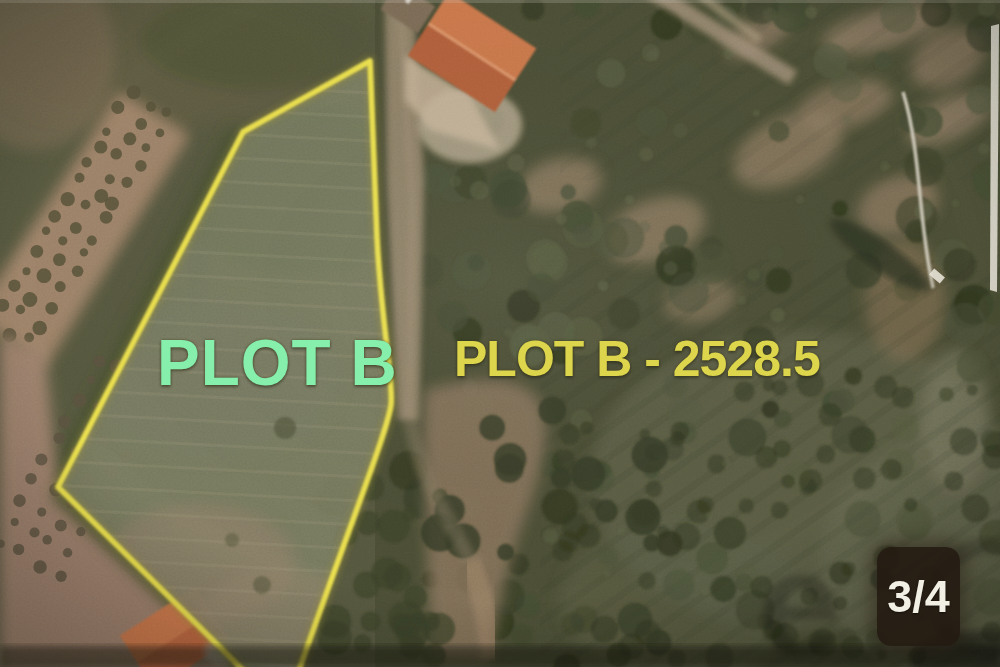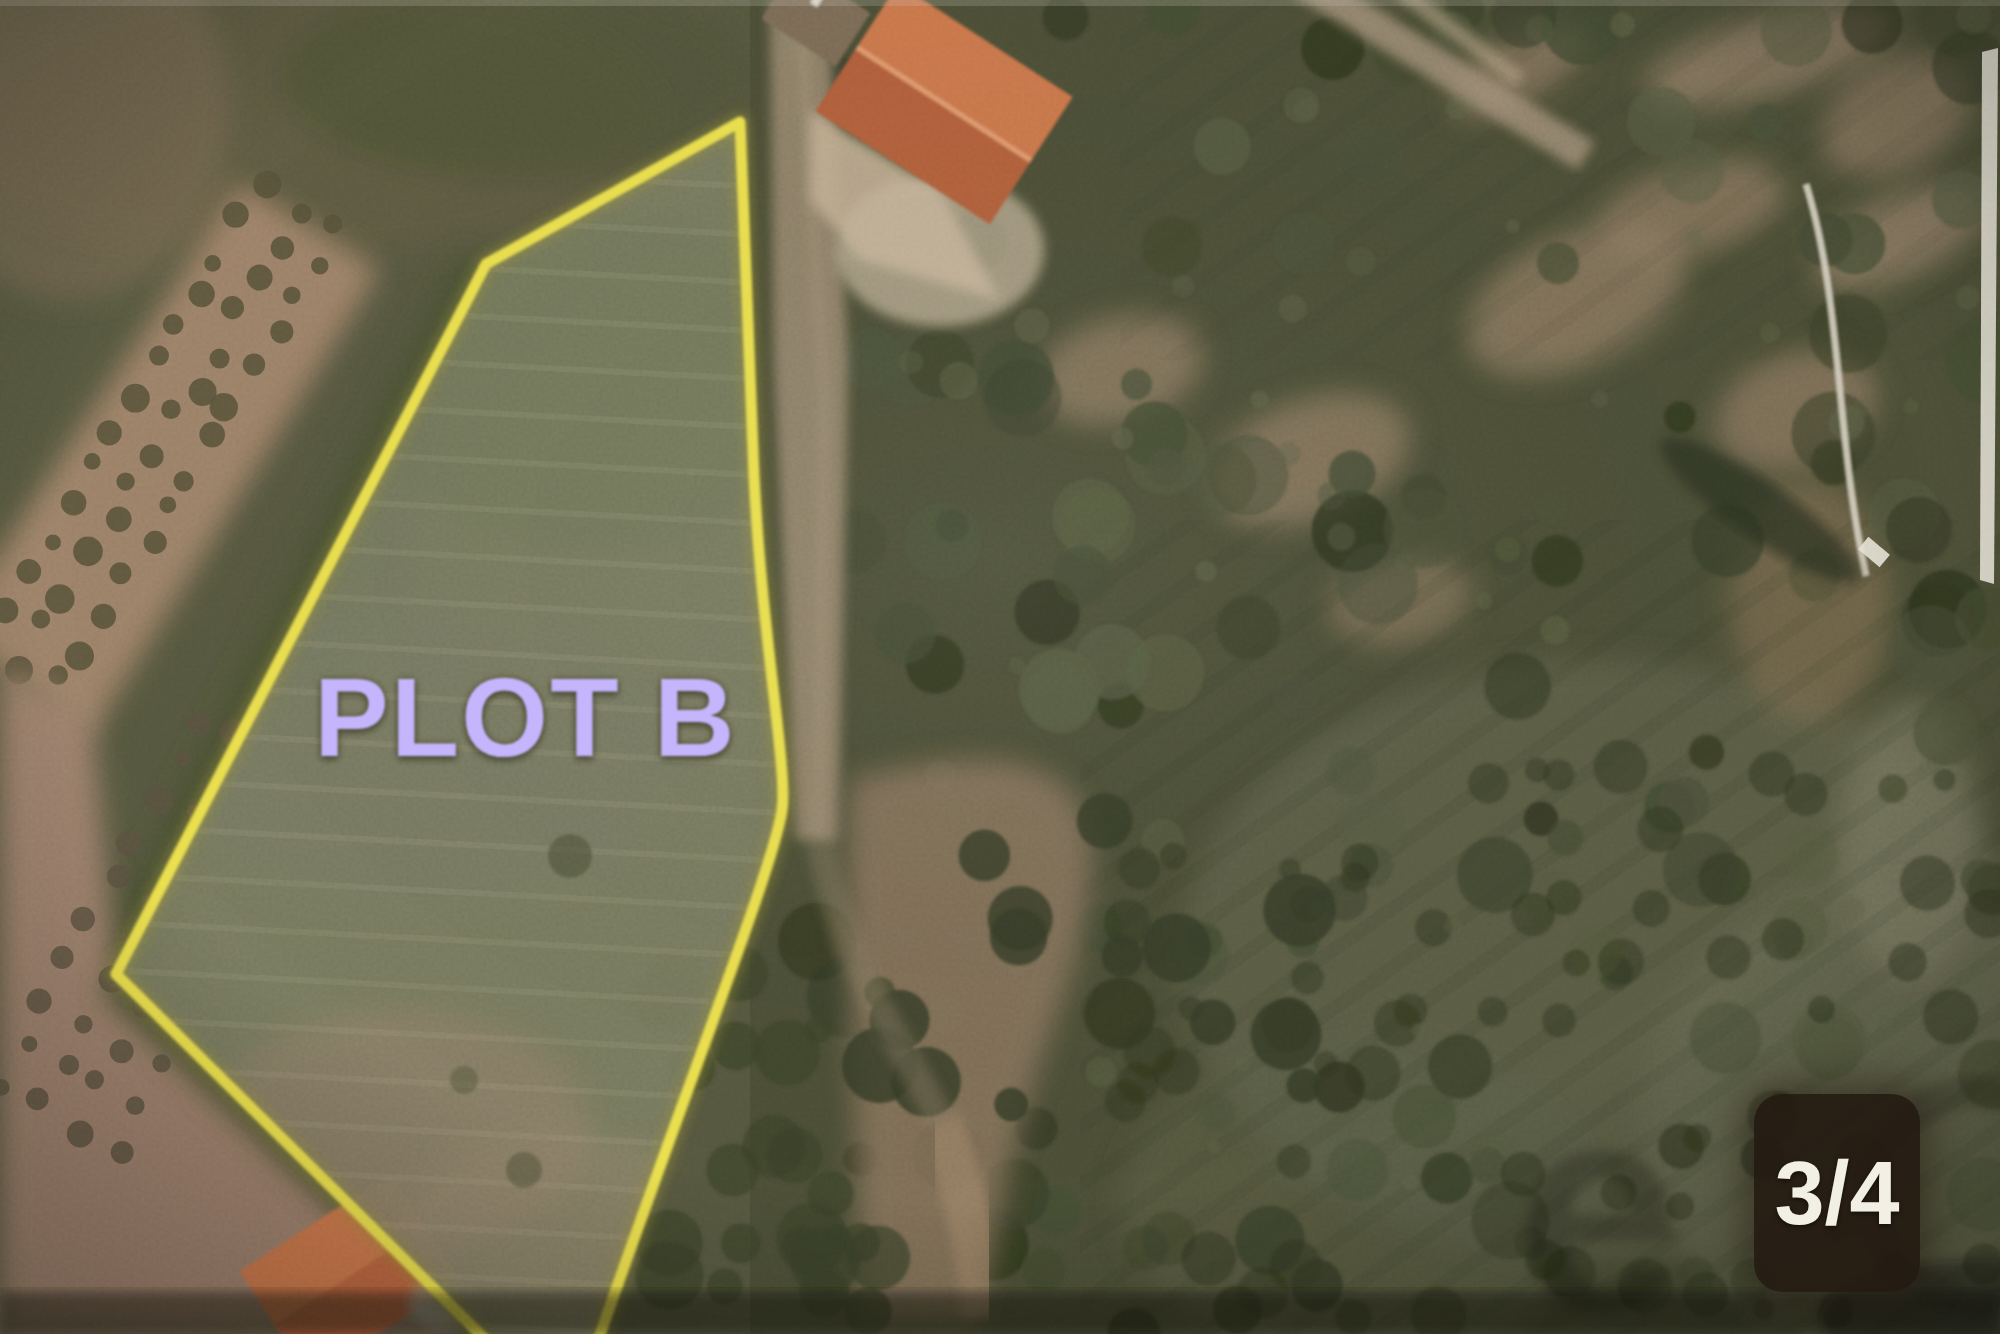--- a/index.html
+++ b/index.html
@@ -1,22 +1,22 @@
 <!DOCTYPE html>
 <html><head>
 <meta charset="utf-8">
 <style>
   html,body{margin:0;padding:0;background:#1b1b16;}
   .stage{position:relative;width:1000px;height:667px;overflow:hidden;
          font-family:"Liberation Sans",sans-serif;background:#55573f;}
   .stage svg{position:absolute;left:0;top:0;}
   .overlay-text{position:absolute;font-weight:700;white-space:pre;
          filter:blur(0.4px);}
-  .plot-label{left:157px;top:326px;font-size:56px;letter-spacing:1px;
-         color:#c4b5fd;
+  .plot-label{left:157px;top:326px;font-size:64px;letter-spacing:1px;
+         color:#86efac;
          text-shadow:0 0 3px rgba(55,50,18,.6),0 2px 3px rgba(25,25,12,.4);}
   .area-lines{left:454px;top:214px;font-size:50px;line-height:58px;
          letter-spacing:-1px;color:#ddd64d;
          text-shadow:0 0 3px rgba(55,50,18,.6),0 2px 3px rgba(25,25,12,.4);}
   .page-badge{position:absolute;left:877px;top:547px;width:83px;height:99px;
          border-radius:14px;background:rgba(36,26,17,.92);
          box-shadow:0 0 16px 7px rgba(36,26,17,.45);
          display:flex;align-items:center;justify-content:center;}
   .page-badge span{font-weight:700;font-size:45px;color:#f2efe5;
          filter:blur(0.3px);text-shadow:0 1px 2px rgba(0,0,0,.5);}
@@ -555,19 +555,20 @@
     <ellipse cx="990" cy="660" rx="80" ry="30" fill="#0e0e08" opacity="0.4" filter="url(#soft2)"></ellipse>
   </g>
 
   <rect width="1000" height="667" fill="url(#vig)"></rect>
   <rect width="1000" height="667" filter="url(#grain)" style="mix-blend-mode:overlay" opacity="0.55"></rect>
 </svg>
 
 <div class="overlay-text plot-label">PLOT B</div>
 
 <div class="overlay-text area-lines">
+  <div>PLOT B - 2528.5</div>
 </div>
 
 <div class="page-badge">
   <span>3/4</span>
 </div>
 
 </div>
 
 </body></html>

